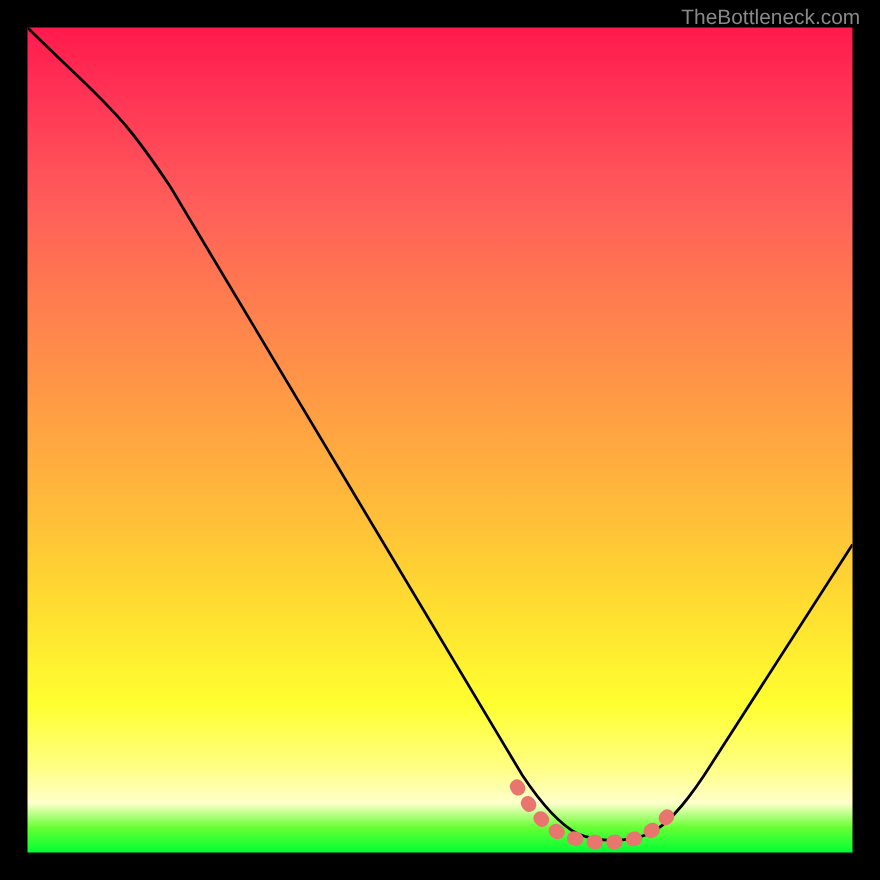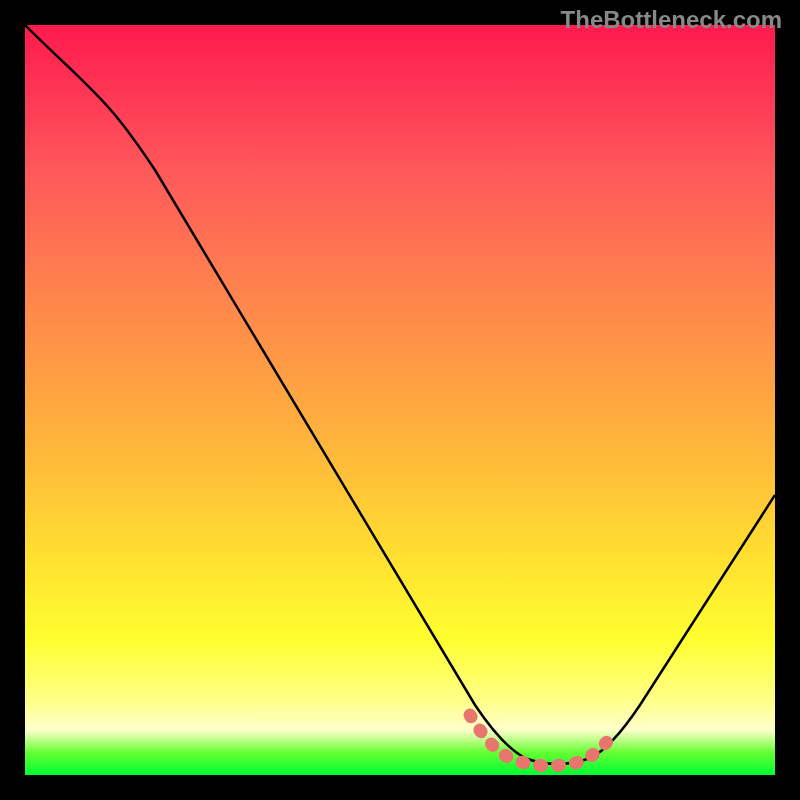--- a/index.html
+++ b/index.html
@@ -12,22 +12,22 @@
       height: 800px;
       background: #000;
       position: relative;
       font-family: Arial, sans-serif;
     }
     .watermark {
       position: absolute;
       top: 6px;
       right: 18px;
       color: #888;
-      font-size: 24px;
-      font-weight: 700;
+      font-size: 19px;
+      font-weight: 400;
       z-index: 10;
     }
     .chart-area {
       position: absolute;
       left: 25px;
       top: 25px;
       width: 750px;
       height: 750px;
     }
     .gradient-bg {

